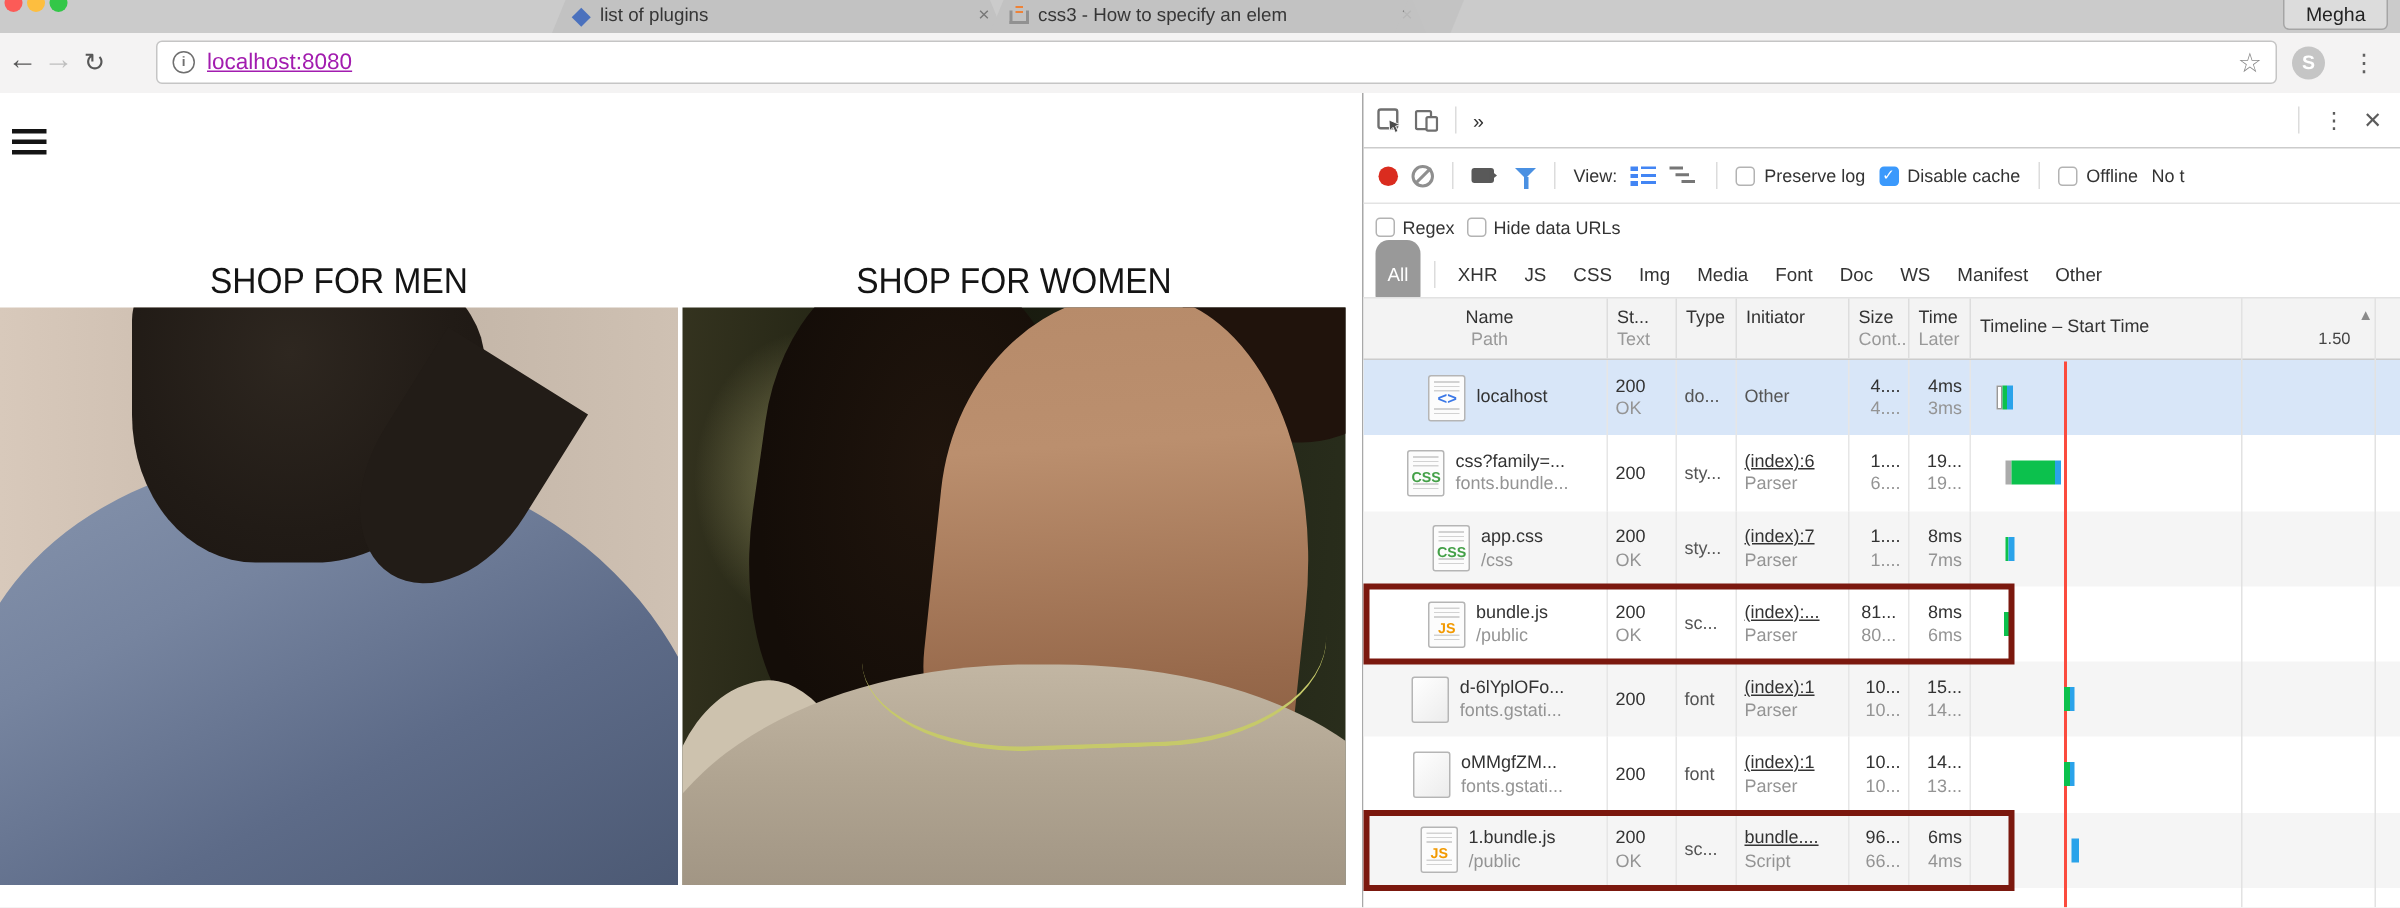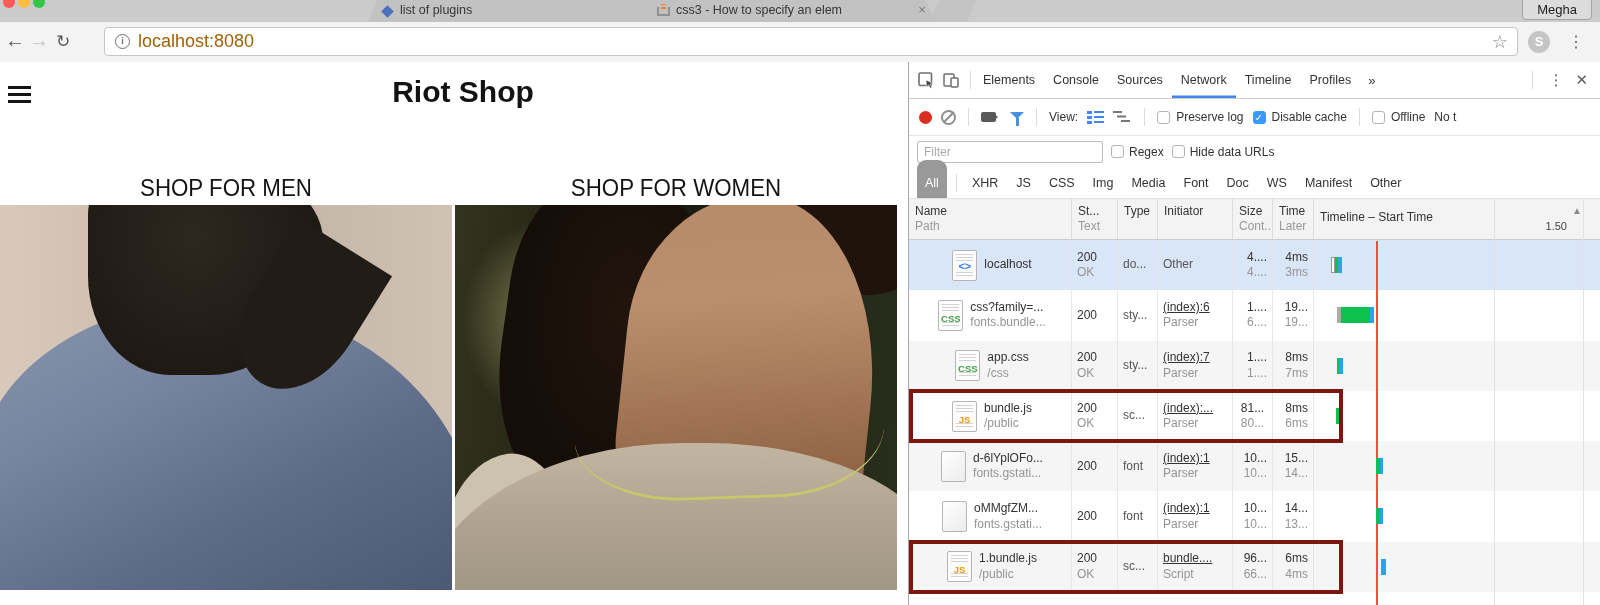--- a/index.html
+++ b/index.html
@@ -29,21 +29,21 @@
   
   .toolbar{position:absolute;left:0;top:22px;right:0;height:40px;background:#f4f3f3;border-bottom:1px solid #c7c7c7;box-sizing:content-box;}
   .navbtn{position:absolute;top:7px;font-size:20px;color:#575757;width:22px;text-align:center;}
   .nav-back{left:4px;}
   .nav-fwd{left:28px;color:#bfbfbf;}
   .nav-reload{left:52px;font-size:17px;top:9px;}
   .omnibox{position:absolute;left:104px;right:82px;top:5px;height:29px;background:#fff;border:1px solid #c5c5c5;
        border-radius:4px;display:flex;align-items:center;box-sizing:border-box;}
   .info-icon{width:13px;height:13px;border:1.5px solid #6f6f6f;border-radius:50%;margin:0 8px 0 10px;flex:none;
        color:#6f6f6f;font-size:9px;line-height:13px;text-align:center;font-weight:bold;}
-  .url{font-size:18px;color:#a16207;}
+  .url{font-size:15px;color:#a21caf;text-decoration:underline;}
   .star{margin-left:auto;margin-right:9px;font-size:18px;color:#8a8a8a;}
   .skype{position:absolute;right:50px;top:9px;width:22px;height:22px;border-radius:50%;background:#c5c5c5;
        color:#fff;font-weight:bold;font-size:13px;text-align:center;line-height:22px;}
   .browser-menu{position:absolute;right:16px;top:10px;font-size:16px;color:#616161;}
   
   .webpage{position:absolute;left:0;top:62px;width:908px;bottom:0;background:#fff;overflow:hidden;}
   .hamburger{position:absolute;left:8px;top:24px;width:23px;}
   .hamburger i{display:block;height:2.5px;background:#141414;margin-bottom:4.5px;}
   .shop-title{position:absolute;left:0;top:13px;width:926px;text-align:center;font-size:30px;font-weight:bold;color:#121212;}
   .heading{position:absolute;top:112px;font-size:24px;color:#141414;transform:scaleX(.93);}
@@ -186,21 +186,21 @@
         <div class="tab active" style="left: 84px; width: 284px; margin-top: 28px;">
           <span class="fav fav-doc"></span>
           <span class="tab-title">Riot code splitting</span>
           <span class="tab-close">×</span>
         </div>
         <div class="tab" style="left: 368px; width: 282px;">
           <span class="fav fav-cube"></span>
           <span class="tab-title">list of plugins</span>
           <span class="tab-close">×</span>
         </div>
-        <div class="tab" style="left: 644px; width: 272px;">
+        <div class="tab" style="left: 660px; width: 272px;">
           <span class="fav fav-stack"></span>
           <span class="tab-title">css3 - How to specify an elem</span>
           <span class="tab-close">×</span>
         </div>
       </div>
     <div class="newtab"></div>
     <div class="profile">Megha</div>
   </div>
 
   <div class="toolbar">
@@ -215,21 +215,20 @@
     <span class="skype">S</span>
     <span class="browser-menu">⋮</span>
   </div>
 
   <div class="webpage">
     <div class="hamburger">
         <i></i>
         <i></i>
         <i></i>
       </div>
-    <div class="shop-title">Riot Shop</div>
     <div class="heading h-left">SHOP FOR MEN</div>
     <div class="heading h-right">SHOP FOR WOMEN</div>
     <div class="photo photo-men">
       <div class="m-shirt"></div>
       <div class="m-head"></div>
       <div class="m-neck"></div>
     </div>
     <div class="photo photo-women">
       <div class="w-bokeh"></div>
       <div class="w-bokeh2"></div>
@@ -252,28 +251,20 @@
             </svg>
         </span>
         <span class="devicon">
           <svg width="16" height="15" viewBox="0 0 16 15">
               <rect x="1" y="1" width="10" height="12" rx="1" fill="none" stroke="#6f6f6f" stroke-width="1.5"></rect>
               <rect x="8" y="5" width="7" height="9" rx="1" fill="#fff" stroke="#6f6f6f" stroke-width="1.5"></rect>
             </svg>
         </span>
         <span class="vsep"></span>
       </div>
-      <div class="dt-tabs-list" id="dt-tabs-list">
-          <div class="dt-tab">Elements</div>
-          <div class="dt-tab">Console</div>
-          <div class="dt-tab">Sources</div>
-          <div class="dt-tab active">Network</div>
-          <div class="dt-tab">Timeline</div>
-          <div class="dt-tab">Profiles</div>
-        </div>
       <span class="dt-more">»</span>
       <div class="dt-right">
         <span class="vsep"></span>
         <span class="dt-menu">⋮</span>
         <span class="dt-close">✕</span>
       </div>
     </div>
 
     <div class="dt-row2">
       <span class="rec"></span>
@@ -290,21 +281,20 @@
       <span class="cblabel">Preserve log</span>
       <span class="cb on">✓</span>
       <span class="cblabel">Disable cache</span>
       <span class="vsep"></span>
       <span class="cb"></span>
       <span class="cblabel">Offline</span>
       <span class="cblabel">No t</span>
     </div>
 
     <div class="dt-row3">
-      <input class="filter-input" placeholder="Filter" style="">
       <span class="cb"></span>
       <span class="cblabel">Regex</span>
       <span class="cb"></span>
       <span class="cblabel">Hide data URLs</span>
     </div>
 
     <div class="dt-row4" id="type-filters">
         <span class="pill sel-pill">All</span>
         <span class="vsep"></span>
         <span class="pill">XHR</span>
@@ -313,21 +303,21 @@
         <span class="pill">Img</span>
         <span class="pill">Media</span>
         <span class="pill">Font</span>
         <span class="pill">Doc</span>
         <span class="pill">WS</span>
         <span class="pill">Manifest</span>
         <span class="pill">Other</span>
       </div>
 
     <div class="nt-header" id="nt-header">
-        <div class="hcell" style="width: 163px;">
+        <div class="hcell" style="width: 163px; text-align: center;">
           <div>Name</div>
           <div class="hsub">Path</div>
         </div>
         <div class="hcell" style="width: 46px;">
           <div>St...</div>
           <div class="hsub">Text</div>
         </div>
         <div class="hcell" style="width: 40px;">
           <div>Type</div>
         </div>

